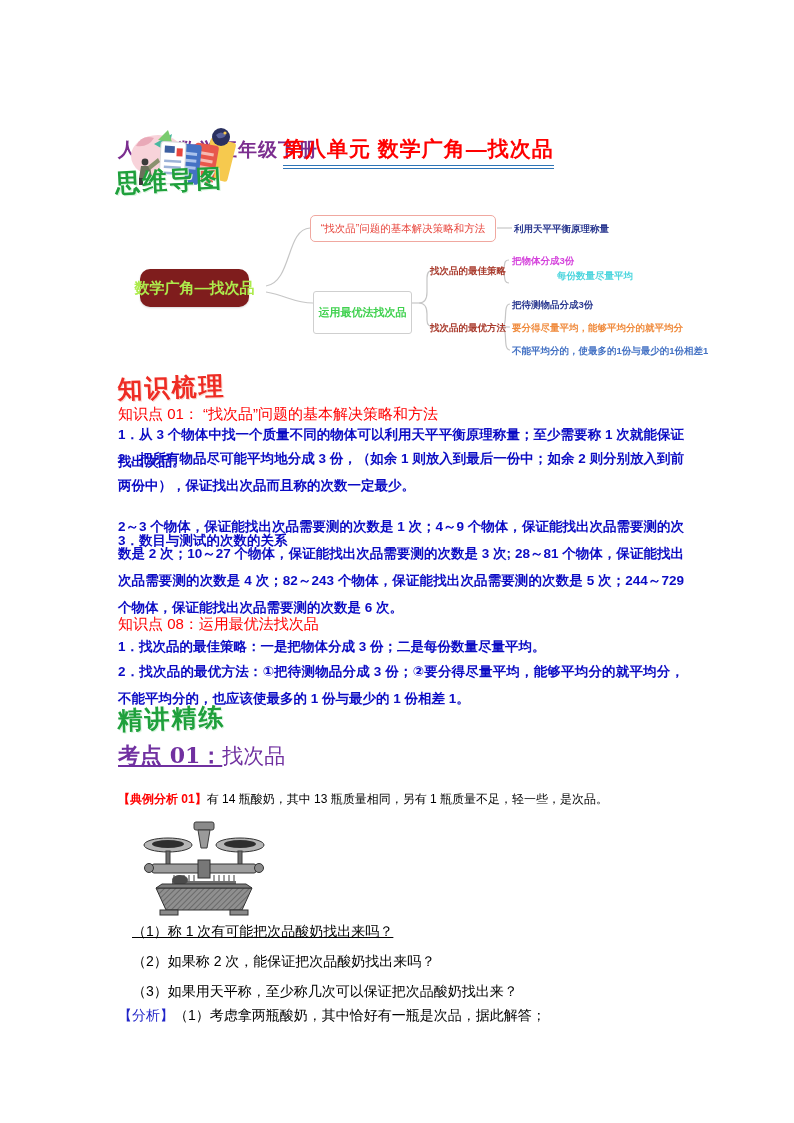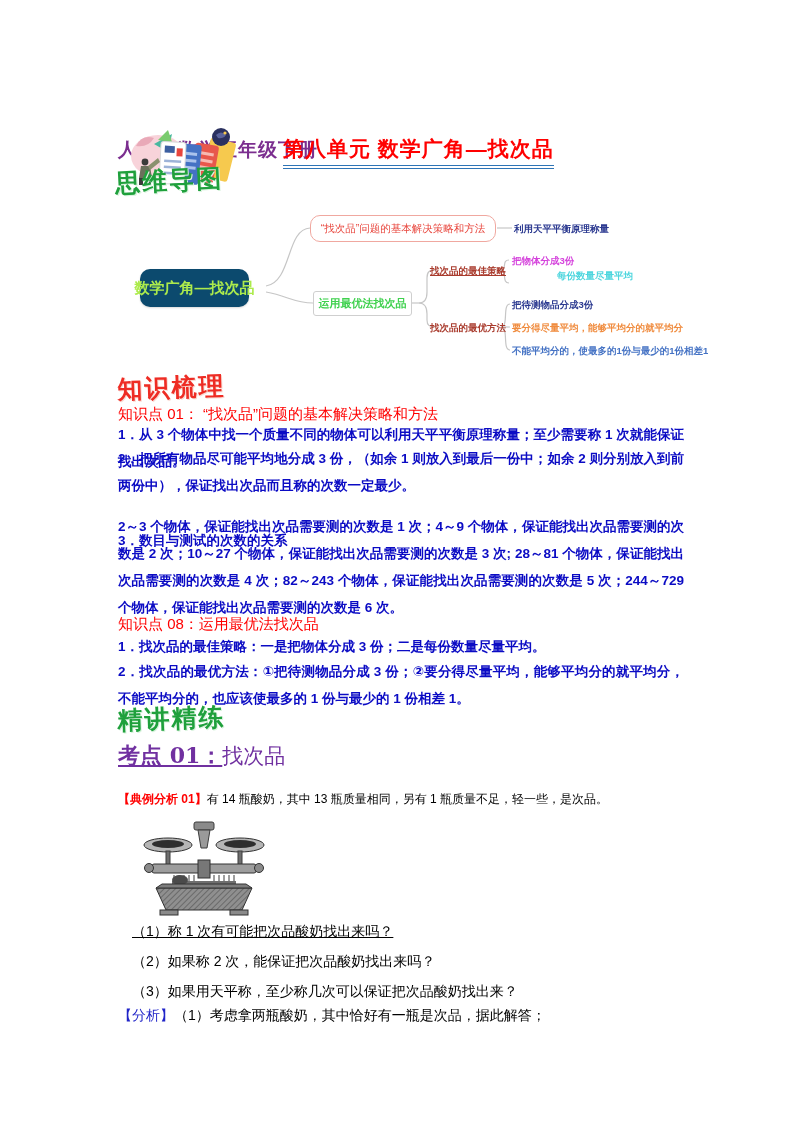--- a/index.html
+++ b/index.html
@@ -28,30 +28,30 @@
   .fancy-green { color:#1FA03C; text-shadow:1px 1px 0 #d8f3dd; }
   .fancy-red   { color:#EE2C24; text-shadow:1px 1px 0 #f9d9d2; }
   .mindmap-label  { left:116px; top:167px; }
   .knowledge-label{ left:118px; top:373px; transform:rotate(-2deg); }
   .practice-label { left:118px; top:704px; transform:rotate(-2deg); }
 
   
   .mm-node { position:absolute; display:flex; align-items:center; justify-content:center; white-space:nowrap; }
   .mm-root {
     left:140px; top:269px; width:109px; height:38px;
-    background:#0c4a6e; border-radius:10px; color:#ADEB4C;
+    background:#7f1d1d; border-radius:10px; color:#ADEB4C;
     font-size:15px; font-weight:bold; box-shadow:0 1px 2px rgba(0,0,0,.15);
   }
   .mm-branch1 {
     left:310px; top:215px; width:186px; height:27px;
-    background:#fff; border:1px solid #F0A8A0; border-radius:10px;
+    background:#fff; border:1px solid #F0A8A0; border-radius:5px;
     color:#E8453C; font-size:10.5px;
   }
   .mm-branch2 {
-    left:313px; top:291px; width:99px; height:25px;
+    left:313px; top:291px; width:99px; height:43px;
     background:#fff; border:1px solid #CFCFCF; border-radius:3px;
     color:#3FD14E; font-size:11px; font-weight:bold;
   }
   .mm-leaf { position:absolute; font-size:9.5px; white-space:nowrap; font-weight:bold; }
   .mm-sub  { position:absolute; font-size:9.5px; white-space:nowrap; color:#A93B2D; font-weight:bold; }
   .c-navy   { color:#2B3990; }
   .c-magenta{ color:#D543DC; }
   .c-cyan   { color:#4FD6DE; }
   .c-orange { color:#F08C3F; }
   .c-blue   { color:#4472C4; }
@@ -140,21 +140,21 @@
     <path d="M501,327 C509,327 502,304 510,304"></path>
     <path d="M501,327 H510"></path>
     <path d="M501,327 C509,327 502,350 510,350"></path>
   </g>
 </svg>
 
 <div class="mm-node mm-root">数学广角—找次品</div>
 <div class="mm-node mm-branch1">“找次品”问题的基本解决策略和方法</div>
 <div class="mm-leaf c-navy" style="left:514px; top:223px;">利用天平平衡原理称量</div>
 <div class="mm-node mm-branch2">运用最优法找次品</div>
-<div class="mm-sub" style="left:430px; top:265px;text-decoration:underline;">找次品的最佳策略</div>
+<div class="mm-sub" style="left:430px; top:265px;">找次品的最佳策略</div>
 <div class="mm-leaf c-magenta" style="left:512px; top:255px;">把物体分成3份</div>
 <div class="mm-leaf c-cyan" style="left:512px; top:270px;margin-left:45px;">每份数量尽量平均</div>
 <div class="mm-sub" style="left:430px; top:322px;">找次品的最优方法</div>
 <div class="mm-leaf c-navy" style="left:512px; top:299px;">把待测物品分成3份</div>
 <div class="mm-leaf c-orange" style="left:512px; top:322px;">要分得尽量平均，能够平均分的就平均分</div>
 <div class="mm-leaf c-blue" style="left:512px; top:345px;">不能平均分的，使最多的1份与最少的1份相差1</div>
 
 <div class="abs fancy fancy-red knowledge-label">知识梳理</div>
 
 <div class="abs kp-title" style="top:405px;">知识点 01： “找次品”问题的基本解决策略和方法</div>

